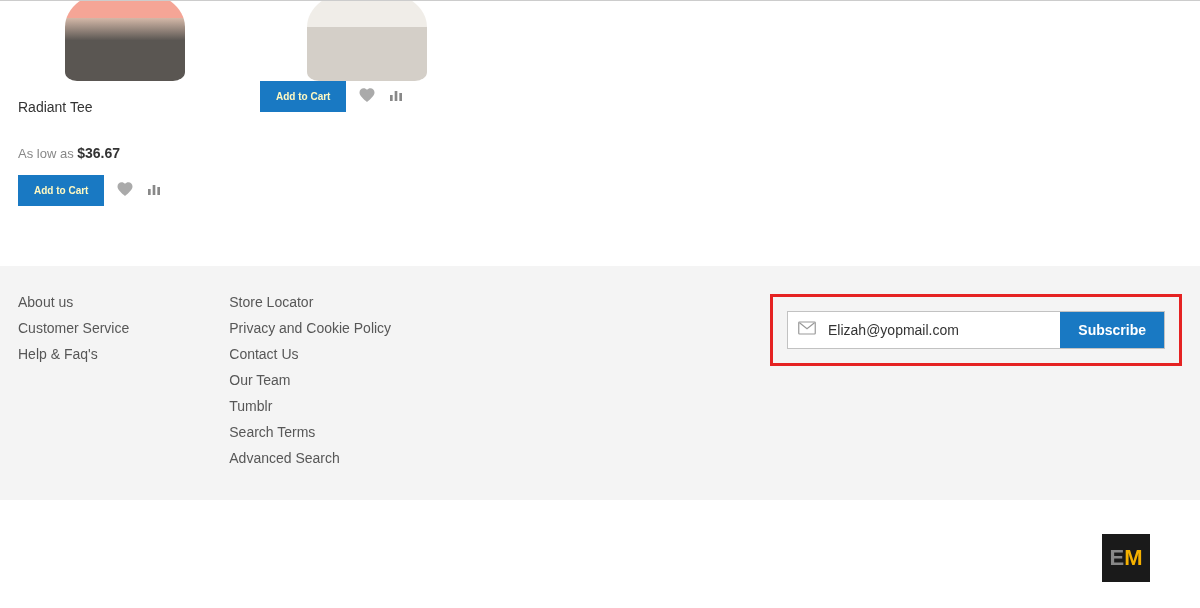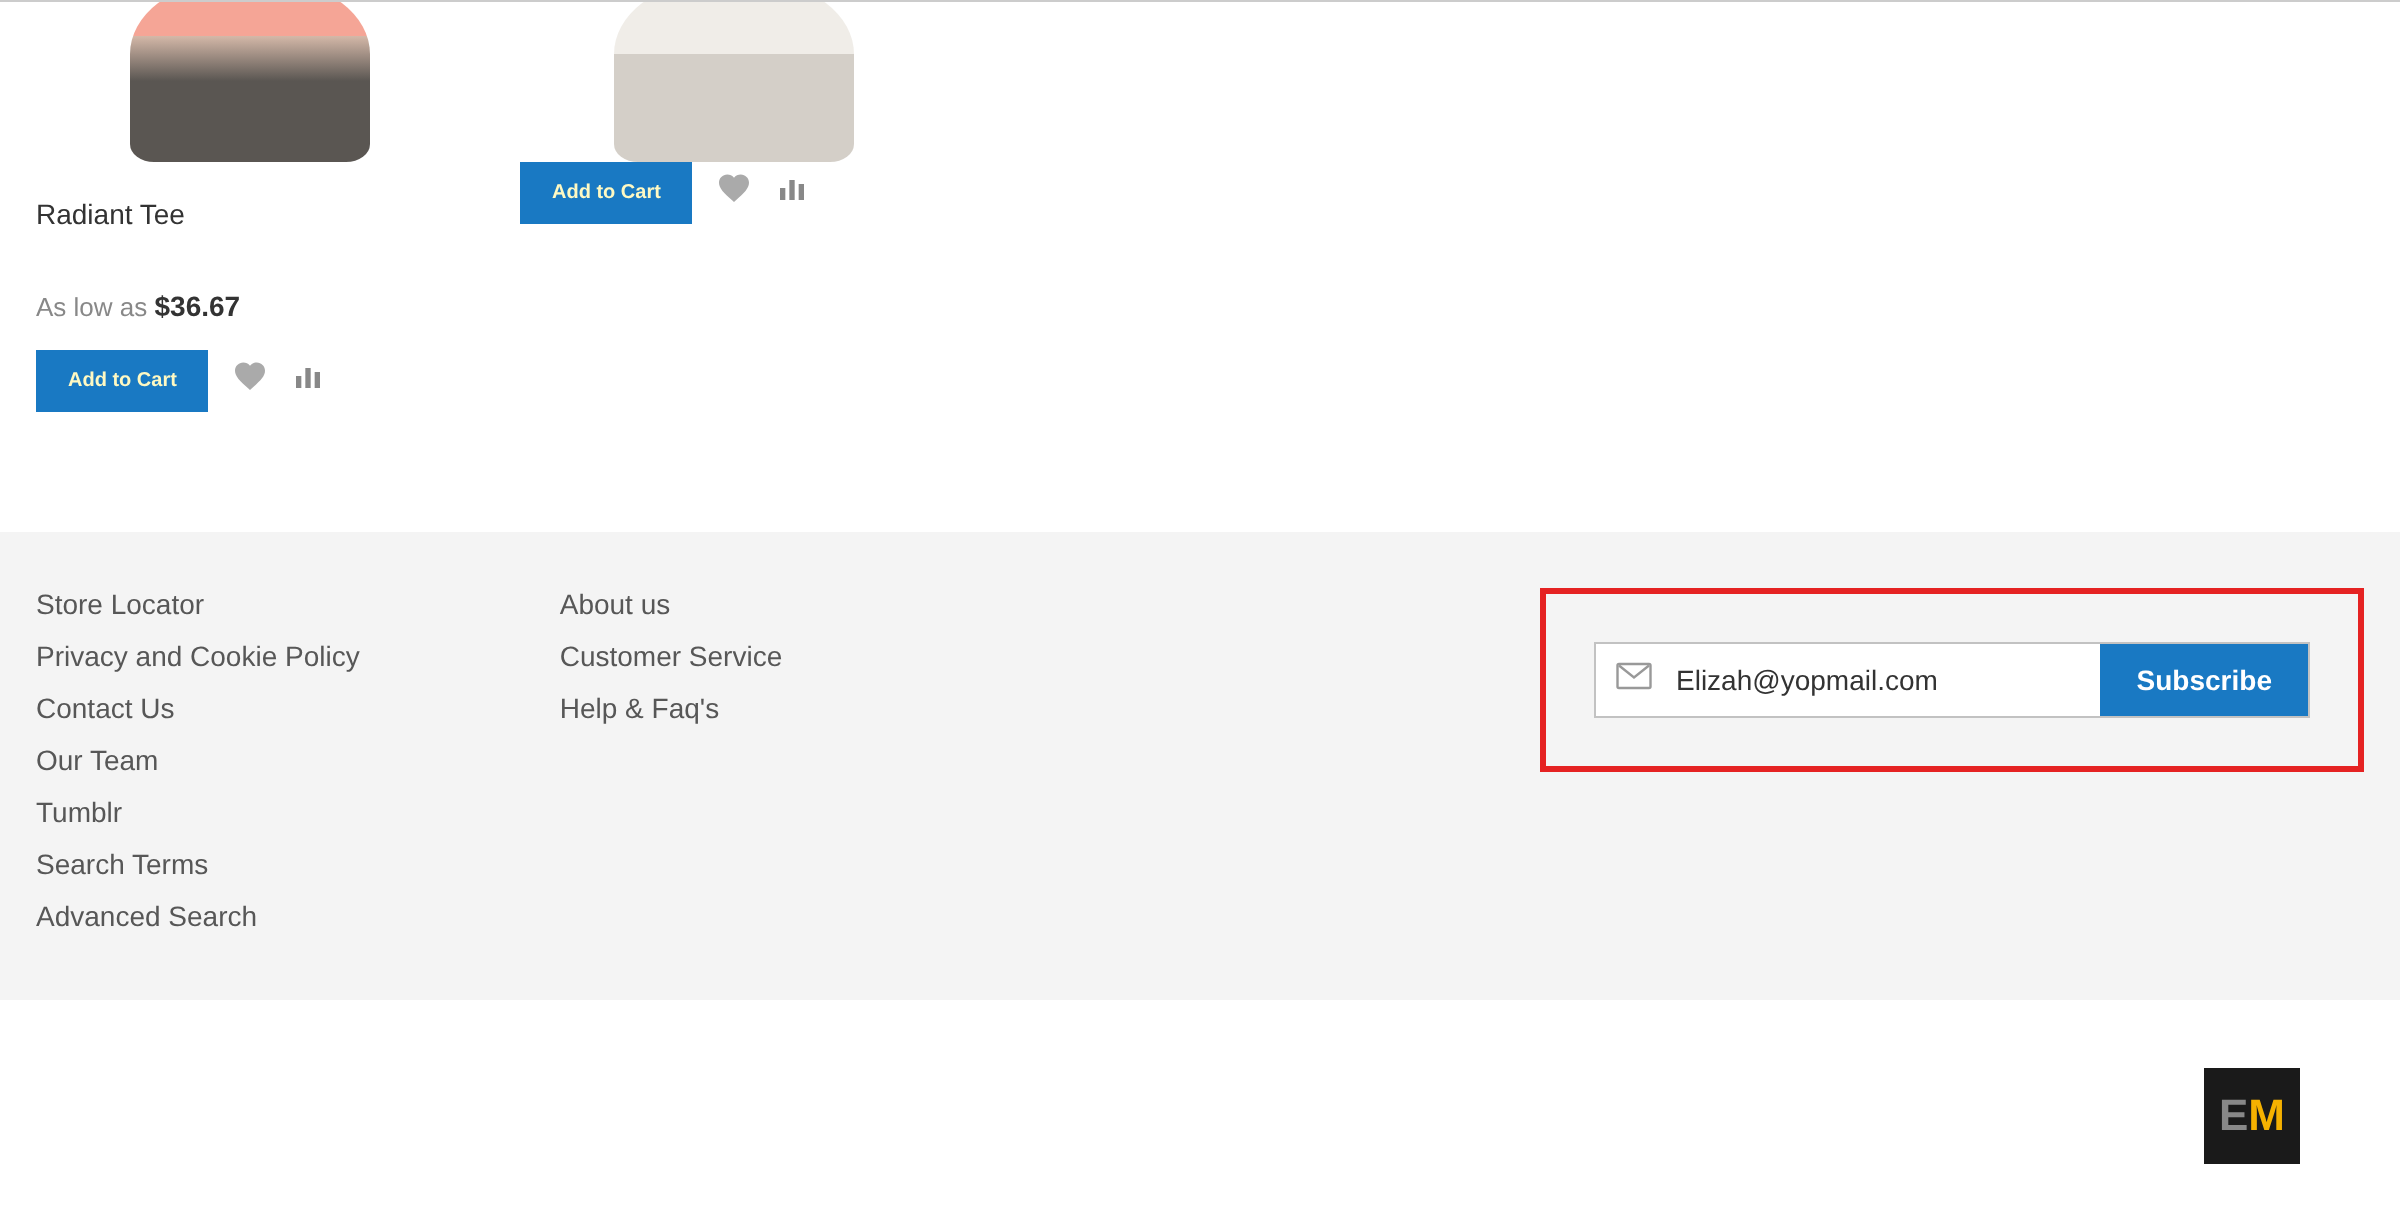--- a/index.html
+++ b/index.html
@@ -101,21 +101,21 @@
       gap: 10px;
     }
     .footer-col a {
       color: #575757;
       text-decoration: none;
       font-size: 14px;
       cursor: pointer;
     }
     .subscribe-wrap {
       border: 3px solid #e52222;
-      padding: 24px;
+      padding: 14px;
       width: 412px;
     }
     .subscribe-box {
       display: flex;
       align-items: center;
       background: #fff;
       border: 1px solid #c2c2c2;
     }
     .mail-icon {
       padding: 0 8px 0 10px;
@@ -209,34 +209,34 @@
             <rect x="10" y="6" width="4" height="15"></rect>
             <rect x="17" y="9" width="4" height="12"></rect>
           </svg>
       </span>
     </div>
   </div>
 </div>
 
 <div class="footer">
   <div class="footer-links">
+    <div class="footer-col">
+      <a>About us</a>
+      <a>Customer Service</a>
+      <a>Help &amp; Faq's</a>
+    </div>
     <div class="footer-col">
       <a>Store Locator</a>
       <a>Privacy and Cookie Policy</a>
       <a>Contact Us</a>
       <a>Our Team</a>
       <a>Tumblr</a>
       <a>Search Terms</a>
       <a>Advanced Search</a>
     </div>
-    <div class="footer-col">
-      <a>About us</a>
-      <a>Customer Service</a>
-      <a>Help &amp; Faq's</a>
-    </div>
   </div>
 
   <div class="subscribe-wrap">
     <div class="subscribe-box">
       <span class="mail-icon">
         <svg width="18" height="14" viewBox="0 0 24 18" fill="#999">
             <rect x="1" y="1" width="22" height="16" rx="1" fill="none" stroke="#999" stroke-width="1.6"></rect>
             <path d="M2 2 L12 10 L22 2" fill="none" stroke="#999" stroke-width="1.6"></path>
           </svg>
       </span>

